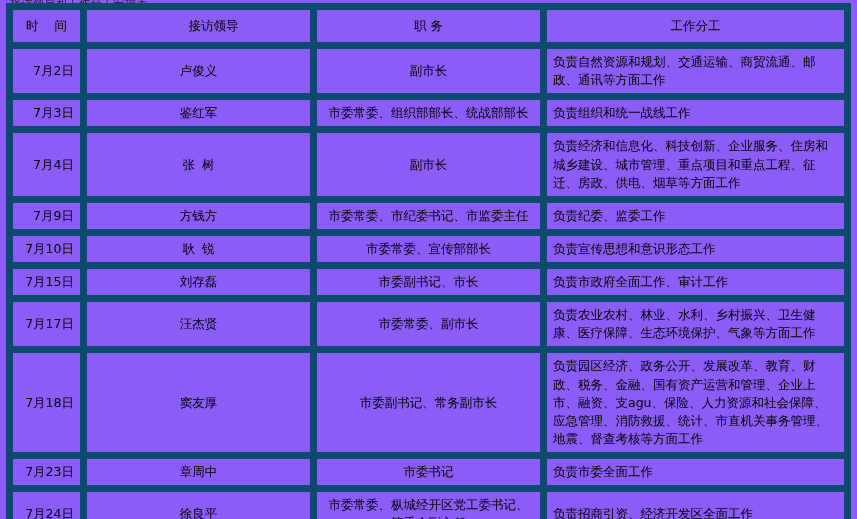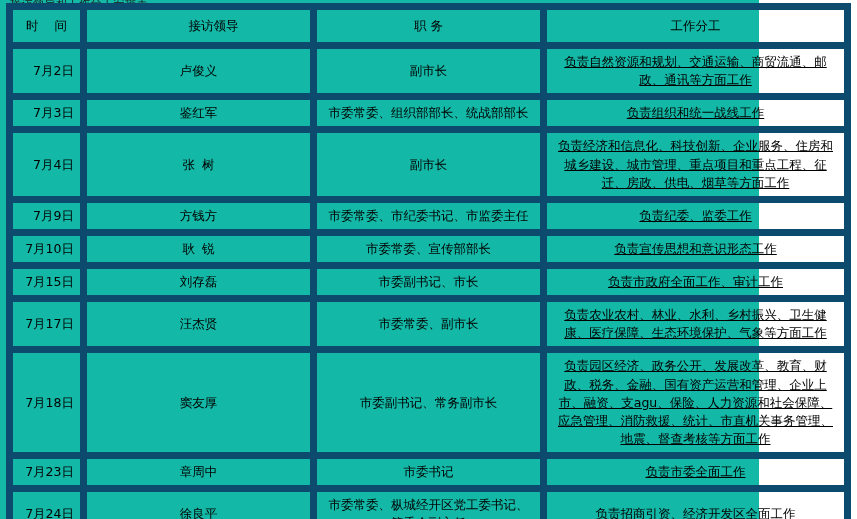--- a/index.html
+++ b/index.html
@@ -9,23 +9,23 @@
   }
   body {
     width: 857px;
     height: 519px;
     font-family: "DejaVu Sans", "Liberation Sans", sans-serif;
     color: #000000;
     overflow: hidden;
   }
   .page {
     position: relative;
-    width: 759px;
+    width: 857px;
     height: 519px;
-    background: #14b8a6;
+    background: #8b5cf6;
   }
   .top-caption {
     position: absolute;
     top: -4px;
     left: 10px;
     font-size: 11px;
     color: #1a1a1a;
     white-space: nowrap;
     letter-spacing: 0.5px;
   }
@@ -72,22 +72,21 @@
   }
   .cell-leader {
     text-align: center;
     margin-left: 48px;
   }
   .cell-leader.spaced {
     letter-spacing: 7px;
     text-indent: 7px;
   }
   .cell-work {
-    text-align: center;
-    text-decoration: underline;
+    text-align: left;
   }
 </style>
 </head>
 <body>
 
 <div class="page">
 
   <div class="top-caption">接访领导和工作分工安排表</div>
 
   <table class="schedule">

